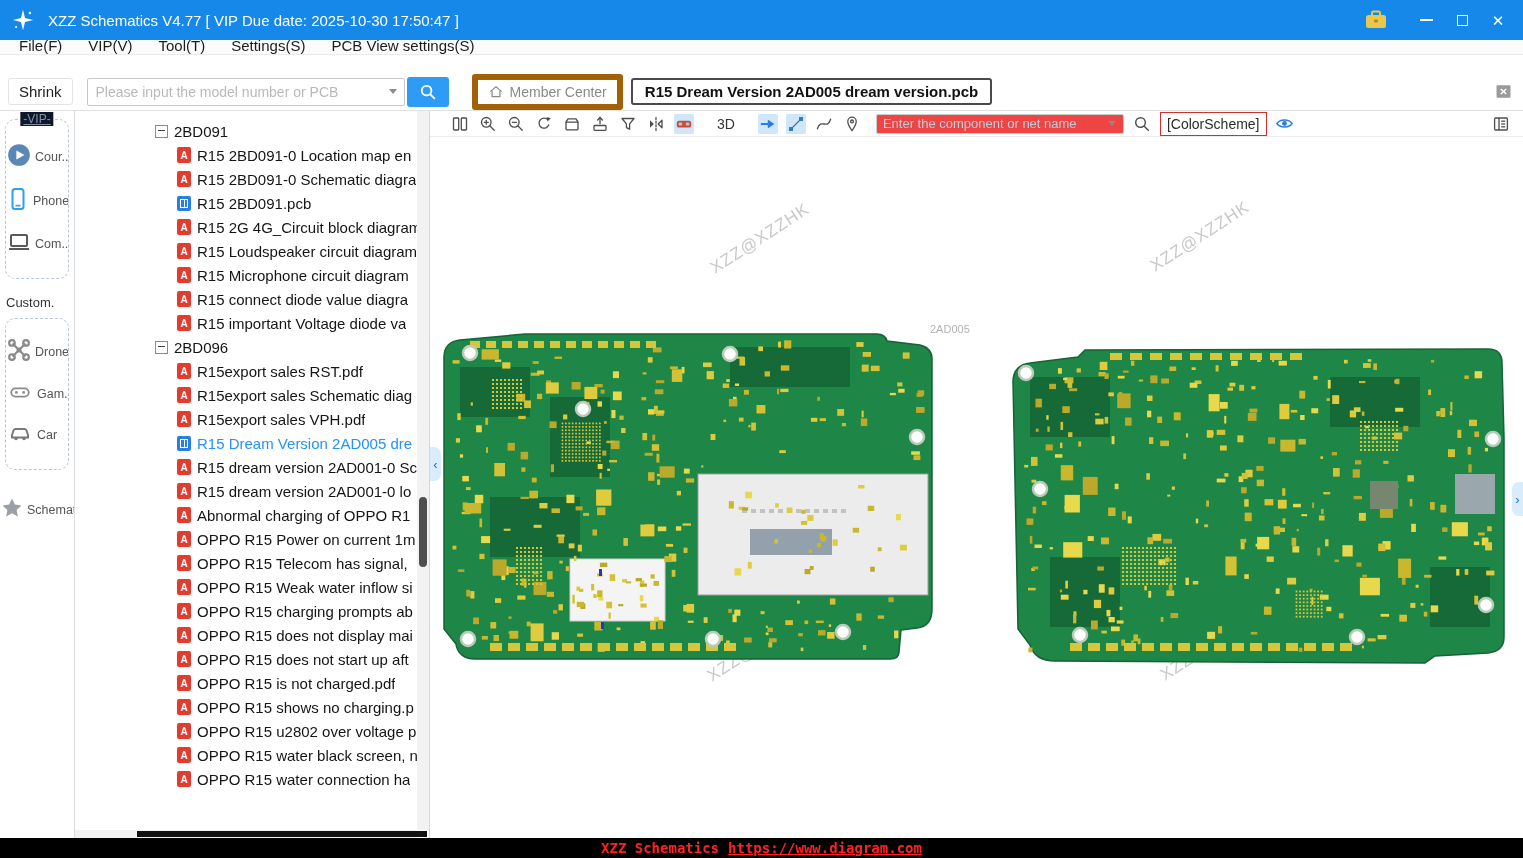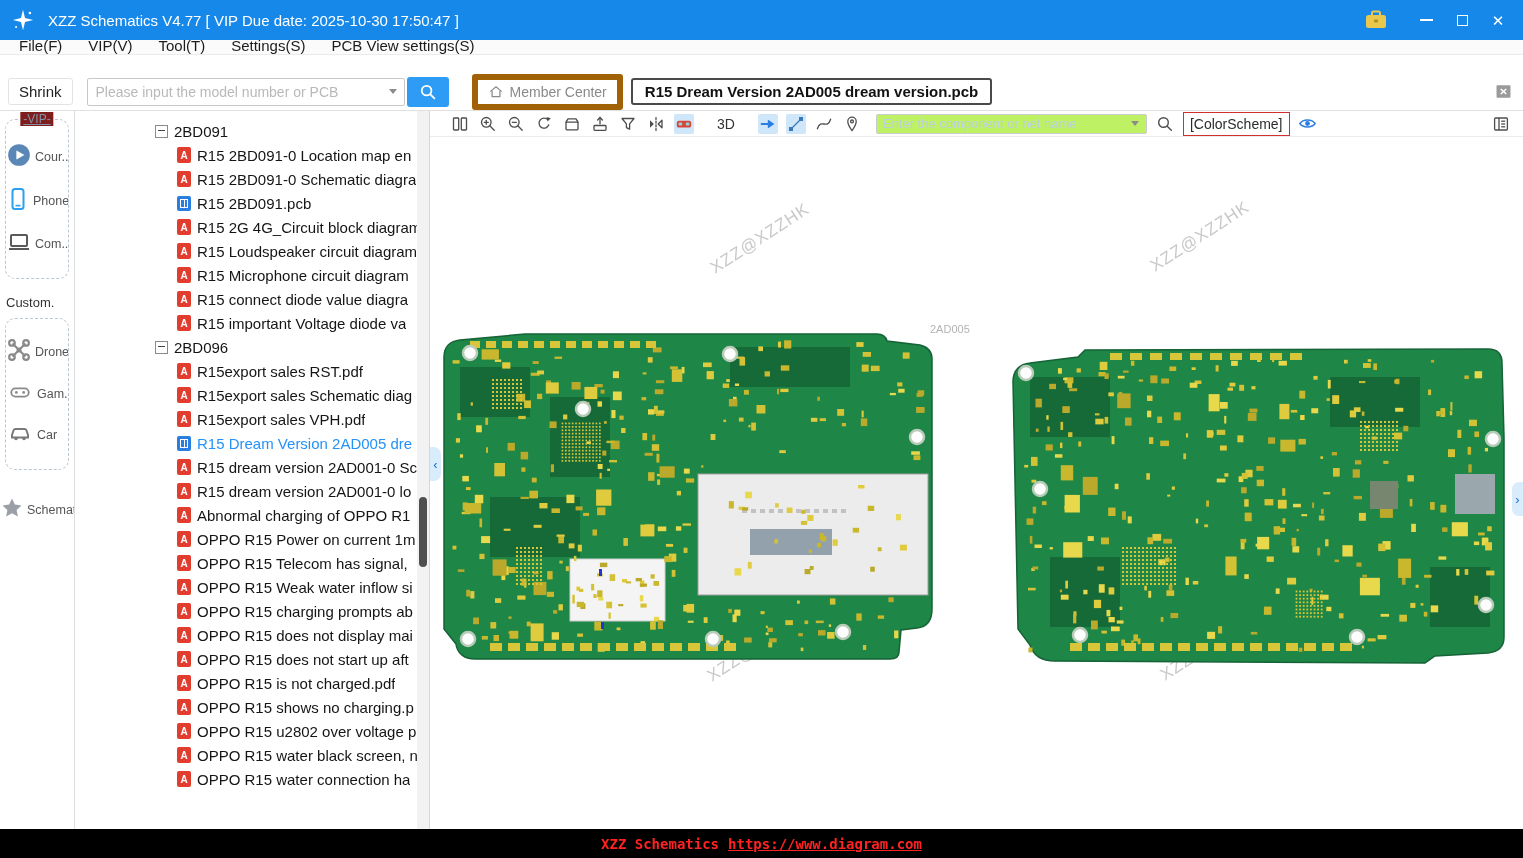--- a/index.html
+++ b/index.html
@@ -41,21 +41,21 @@
               background:#fff;color:#8a8a8a;font-size:14px;padding:4px 10px;margin-left:23px;cursor:pointer;font-family:inherit;}
   .doc-tab{display:flex;align-items:center;border:2px solid #4a4a4a;border-radius:3px;background:#fff;
            padding:3px 12px;margin-left:8px;font-size:15px;font-weight:bold;color:#111;cursor:pointer;white-space:nowrap;}
   .topbar-right{margin-left:auto;margin-right:10px;display:flex;align-items:center;cursor:pointer;}
 
   
   .sidebar{position:absolute;left:0;top:111px;width:75px;bottom:20px;background:#fff;
            border-right:1px solid #ddd;box-sizing:border-box;overflow:hidden;}
   .dash-box{position:relative;margin:8px 5px 0 5px;border:1px dashed #b9c6d2;border-radius:10px;
             padding:14px 0 6px 0;}
-  .box-label{position:absolute;top:-8px;left:50%;transform:translateX(-50%);background:#7f1d1d;
+  .box-label{position:absolute;top:-8px;left:50%;transform:translateX(-50%);background:#0f172a;
              padding:0 3px;font-size:12px;color:#7f93a8;white-space:nowrap;text-decoration:underline;}
   .side-item{display:flex;flex-direction:row;align-items:center;gap:3px;margin:8px 0 14px 0;cursor:pointer;}
   .side-item .lbl{font-size:12.5px;color:#555;max-width:68px;overflow:hidden;white-space:nowrap;}
   .custom-label{font-size:13px;color:#333;margin:16px 0 0 6px;}
   .fav-item{margin-top:26px;}
 
   
   .treepanel{position:absolute;left:75px;top:111px;width:355px;bottom:20px;background:#fff;
              border-right:1px solid #d6d6d6;box-sizing:border-box;overflow:hidden;}
   .tree{position:absolute;left:0;top:0;right:12px;bottom:8px;overflow:hidden;padding-top:8px;}
@@ -76,37 +76,37 @@
   .hscroll{position:absolute;left:0;right:12px;bottom:0;height:8px;background:#f2f2f2;}
   .hthumb{position:absolute;top:1px;height:6px;left:62px;width:290px;background:#111;}
 
   
   .main{position:absolute;left:430px;top:111px;right:0;bottom:20px;background:#fff;overflow:hidden;}
   .pcb-toolbar{position:absolute;left:0;top:0;right:0;height:26px;display:flex;align-items:center;
                gap:8px;padding-left:20px;border-bottom:1px solid #ececec;box-sizing:border-box;background:#fff;}
   .tool-icon{width:20px;height:20px;display:flex;align-items:center;justify-content:center;cursor:pointer;border-radius:2px;flex:none;}
   .tool-icon.active{background:#cfe7f8;}
   .t3d{font-size:14px;color:#333;margin:0 15px;flex:none;}
-  .comp-search{display:flex;align-items:center;width:271px;height:20px;border:1px solid #ccc;border-radius:2px;
-               box-sizing:border-box;margin-left:6px;flex:none;background:#bef264;}
+  .comp-search{display:flex;align-items:center;width:248px;height:20px;border:1px solid #ccc;border-radius:2px;
+               box-sizing:border-box;margin-left:6px;flex:none;background:#ef4444;}
   .comp-search input{border:none;outline:none;flex:1;font-size:13px;padding:0 6px;color:#333;font-family:inherit;background:transparent;}
   .comp-search input::placeholder{color:#bcd0dc;}
   .colorscheme{display:flex;align-items:center;height:22px;border:1px solid #d03030;padding:0 6px;
                font-size:14px;color:#2b2b2b;margin-left:0;cursor:pointer;background:#fff;flex:none;}
   .pcb-toolbar .spacer{flex:1;}
   .panel-icon{margin-right:12px;}
   .canvas{position:absolute;left:0;top:26px;right:0;bottom:0;background:#fff;}
   #pcb-svg{position:absolute;left:0;top:0;font-family:"Liberation Sans",sans-serif;}
   .handle{position:absolute;width:11px;height:34px;background:#d8ecfb;color:#1d6fd1;font-size:13px;
           display:flex;align-items:center;justify-content:center;cursor:pointer;user-select:none;}
   .handle.left{left:0;top:310px;border-radius:0 7px 7px 0;}
   .handle.right{right:0;top:345px;border-radius:7px 0 0 7px;}
 
   
-  .statusbar{position:absolute;left:0;bottom:0;right:0;height:29px;background:#000;display:flex;
+  .statusbar{position:absolute;left:0;bottom:0;right:0;height:20px;background:#000;display:flex;
              align-items:center;justify-content:center;font-family:"DejaVu Sans Mono",monospace;
              font-weight:bold;font-size:14px;color:#ff2222;gap:9px;}
   .statusbar .url{text-decoration:underline;cursor:pointer;}
 </style>
 </head>
 <body>
 
 <div class="app">
 
   <header class="titlebar">

